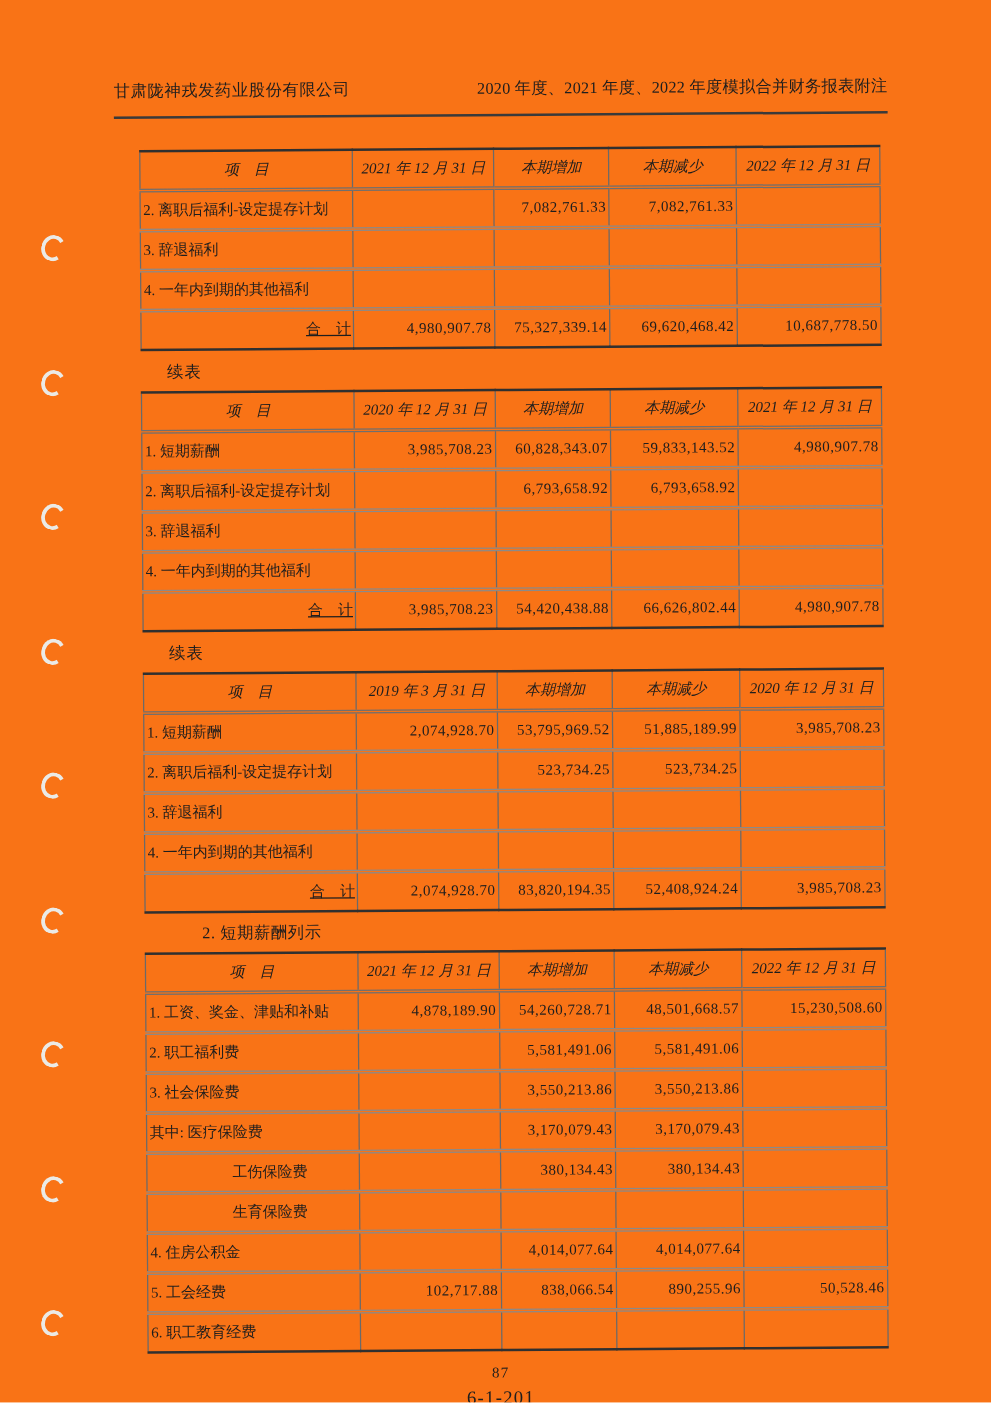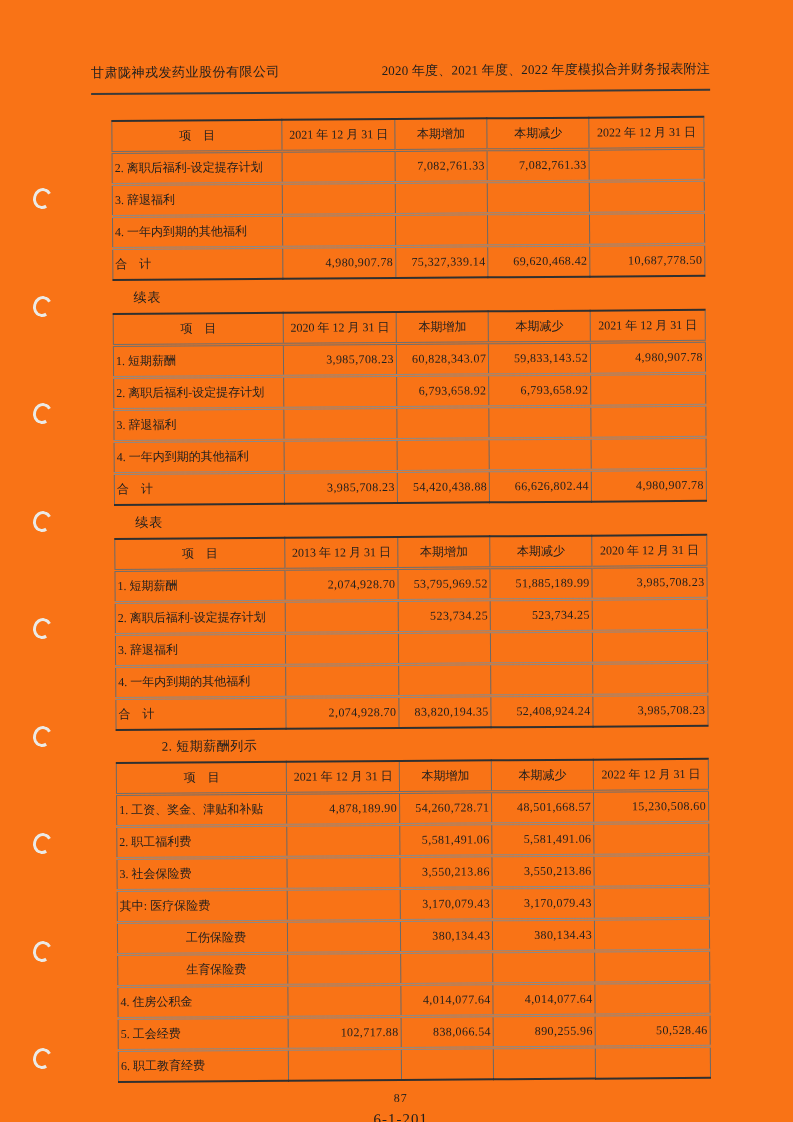--- a/index.html
+++ b/index.html
@@ -64,33 +64,34 @@
   table.fin col.c4 { width: 17.2%; }
   table.fin col.c5 { width: 19.4%; }
   table.fin th {
     font-weight: normal;
     text-align: center;
     height: 27px;
     border-bottom: 3px double #6f6f6f;
     border-right: 1px solid #6a6a6a;
     padding: 1px 2px;
     line-height: 1.25;
+    font-style: italic;
   }
   table.fin td {
     height: 27px;
     border-bottom: 3px double #8a8a8a;
     border-right: 1px solid #6a6a6a;
     padding: 1px 2px;
     line-height: 1.25;
   }
   table.fin th:last-child, table.fin td:last-child { border-right: none; }
   table.fin tr:last-child td { border-bottom: none; }
   td.label { text-align: left; padding-left: 6px; }
   td.label.indent { padding-left: 68px; }
-  td.label.center { text-align: left; }
+  td.label.center { text-align: right; text-decoration: underline; }
   td.num {
     text-align: right;
     padding-right: 8px;
     letter-spacing: 0.4px;
     white-space: nowrap;
   }
   .cont-label {
     font-size: 13px;
     margin: 8px 0 6px 21px;
     letter-spacing: 1px;
@@ -239,21 +240,21 @@
         <colgroup>
             <col class="c1">
             <col class="c2">
             <col class="c3">
             <col class="c4">
             <col class="c5">
           </colgroup>
       <thead>
             <tr>
               <th>项　目</th>
-              <th>2013 年 12 月 31 日</th>
+              <th>2019 年 3 月 31 日</th>
               <th>本期增加</th>
               <th>本期减少</th>
               <th>2020 年 12 月 31 日</th>
             </tr>
           </thead>
           <tbody>
             <tr>
               <td class="label">1. 短期薪酬</td>
               <td class="num">2,074,928.70</td>
               <td class="num">53,795,969.52</td>

